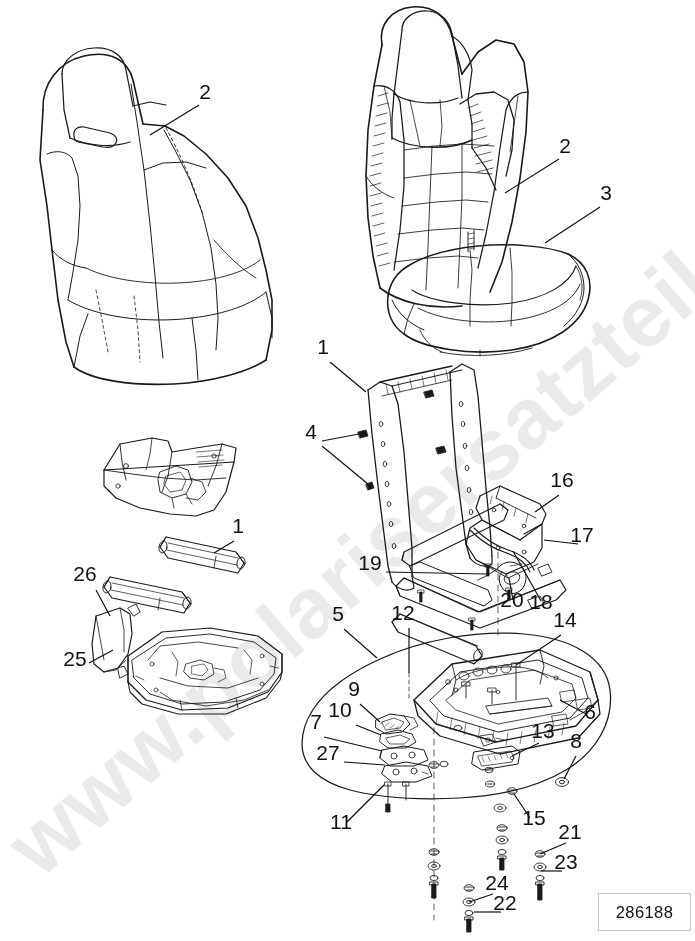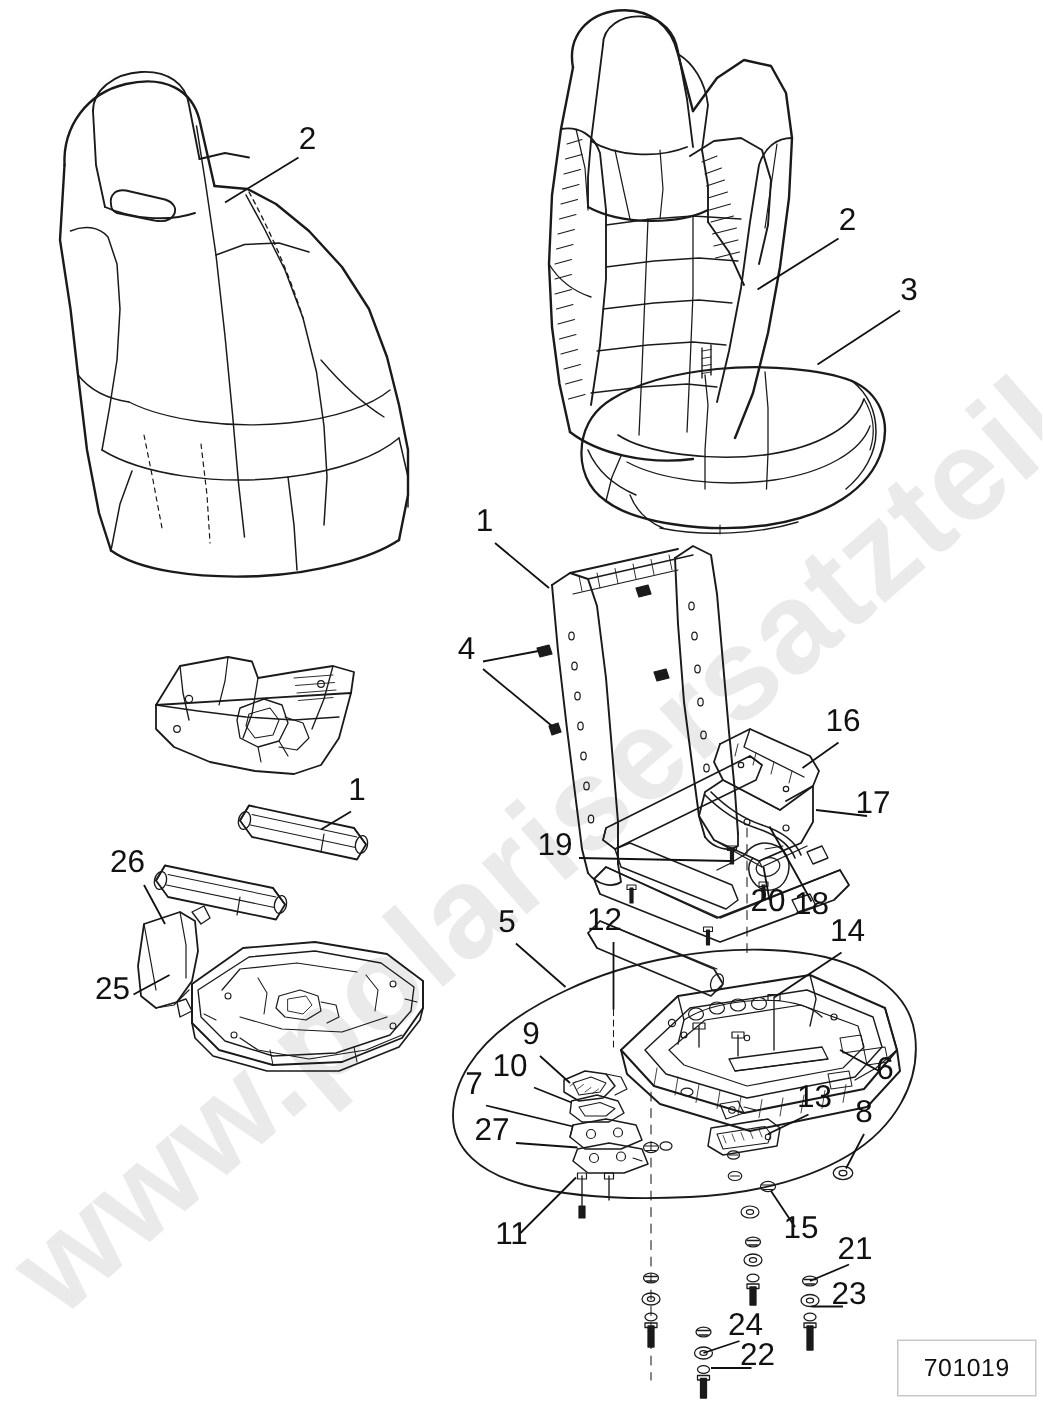--- a/index.html
+++ b/index.html
@@ -649,16 +649,16 @@
         <text x="566" y="869" font-family="'Liberation Sans', sans-serif" font-size="21" fill="#111111" text-anchor="middle">23</text>
         <line x1="493" y1="894" x2="469" y2="902" stroke="#111111" stroke-width="1.2"></line>
         <text x="497" y="890" font-family="'Liberation Sans', sans-serif" font-size="21" fill="#111111" text-anchor="middle">24</text>
         <line x1="501" y1="912" x2="474" y2="912" stroke="#111111" stroke-width="1.2"></line>
         <text x="505" y="910" font-family="'Liberation Sans', sans-serif" font-size="21" fill="#111111" text-anchor="middle">22</text>
       </g>
   </svg>
 
 
   <div class="partbox">
-    <span>701019</span>
+    <span>286188</span>
   </div>
 
 </div>
 
 </body></html>

